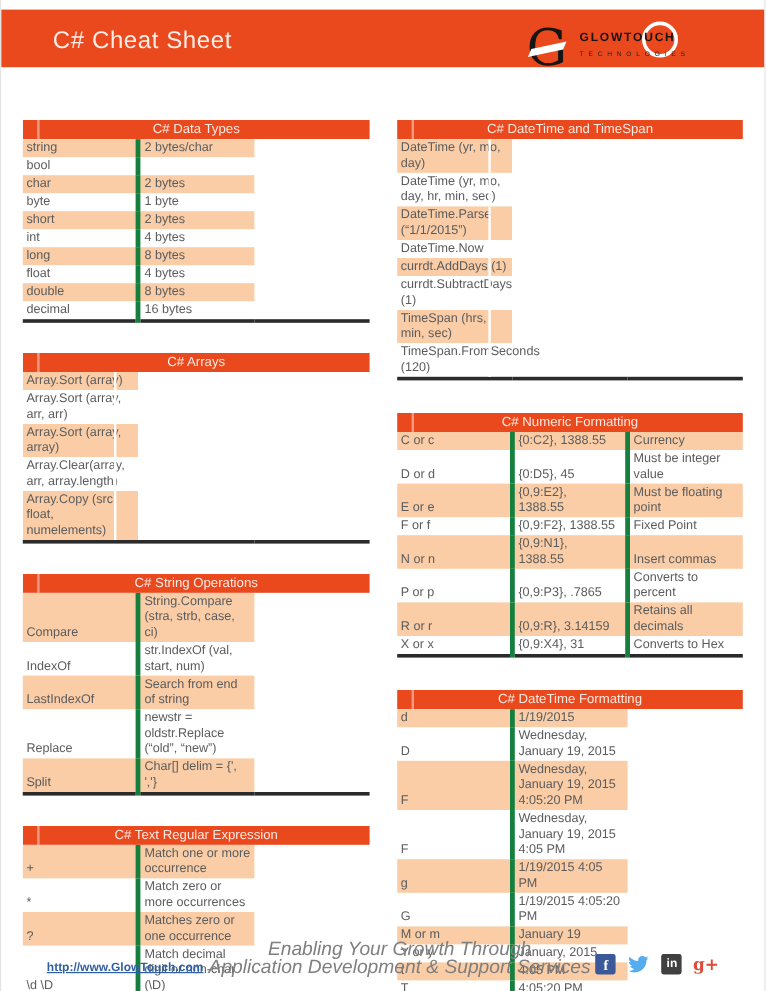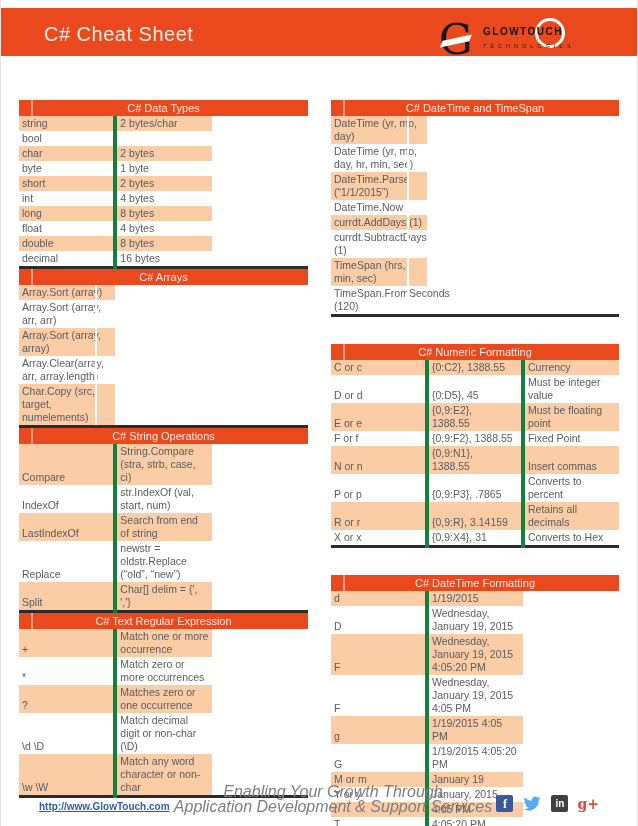--- a/index.html
+++ b/index.html
@@ -46,21 +46,21 @@
   
   .main {
     position:absolute; top:100px; left:18px; right:18px;
     display:flex; justify-content:space-between;
   }
   .col { width:289px; }
   .col.right { width:288px; }
 
   table.sheet {
     width:100%; border-collapse:collapse; table-layout:fixed;
-    border-bottom:3px solid #2B2B2B;
+    margin-bottom:25px; border-bottom:3px solid #2B2B2B;
     font-size:10.5px;
   }
   .col.right table.sheet { margin-bottom:27px; }
   table.sheet th {
     background:#E9491D; color:#FBE9E2; font-weight:400; font-size:11px;
     text-align:center; padding:1px 2px; height:16px; position:relative;
   }
   table.sheet th::before {
     content:""; position:absolute; left:12px; top:0; bottom:0; width:2px;
     background:rgba(255,255,255,.45);
@@ -191,21 +191,21 @@
           <tr>
             <td class="c0">Array.Sort (array, arr, arr)</td>
           </tr>
           <tr class="alt">
             <td class="c0">Array.Sort (array, array)</td>
           </tr>
           <tr>
             <td class="c0">Array.Clear(array, arr, array.length)</td>
           </tr>
           <tr class="alt">
-            <td class="c0">Char.Copy (src, target, numelements)</td>
+            <td class="c0">Array.Copy (src, float, numelements)</td>
           </tr>
         </tbody>
     </table>
     <table class="sheet" data-table="string_ops">
       <thead>
           <tr>
             <th colspan="3">C# String Operations</th>
           </tr>
         </thead>
       <tbody>

